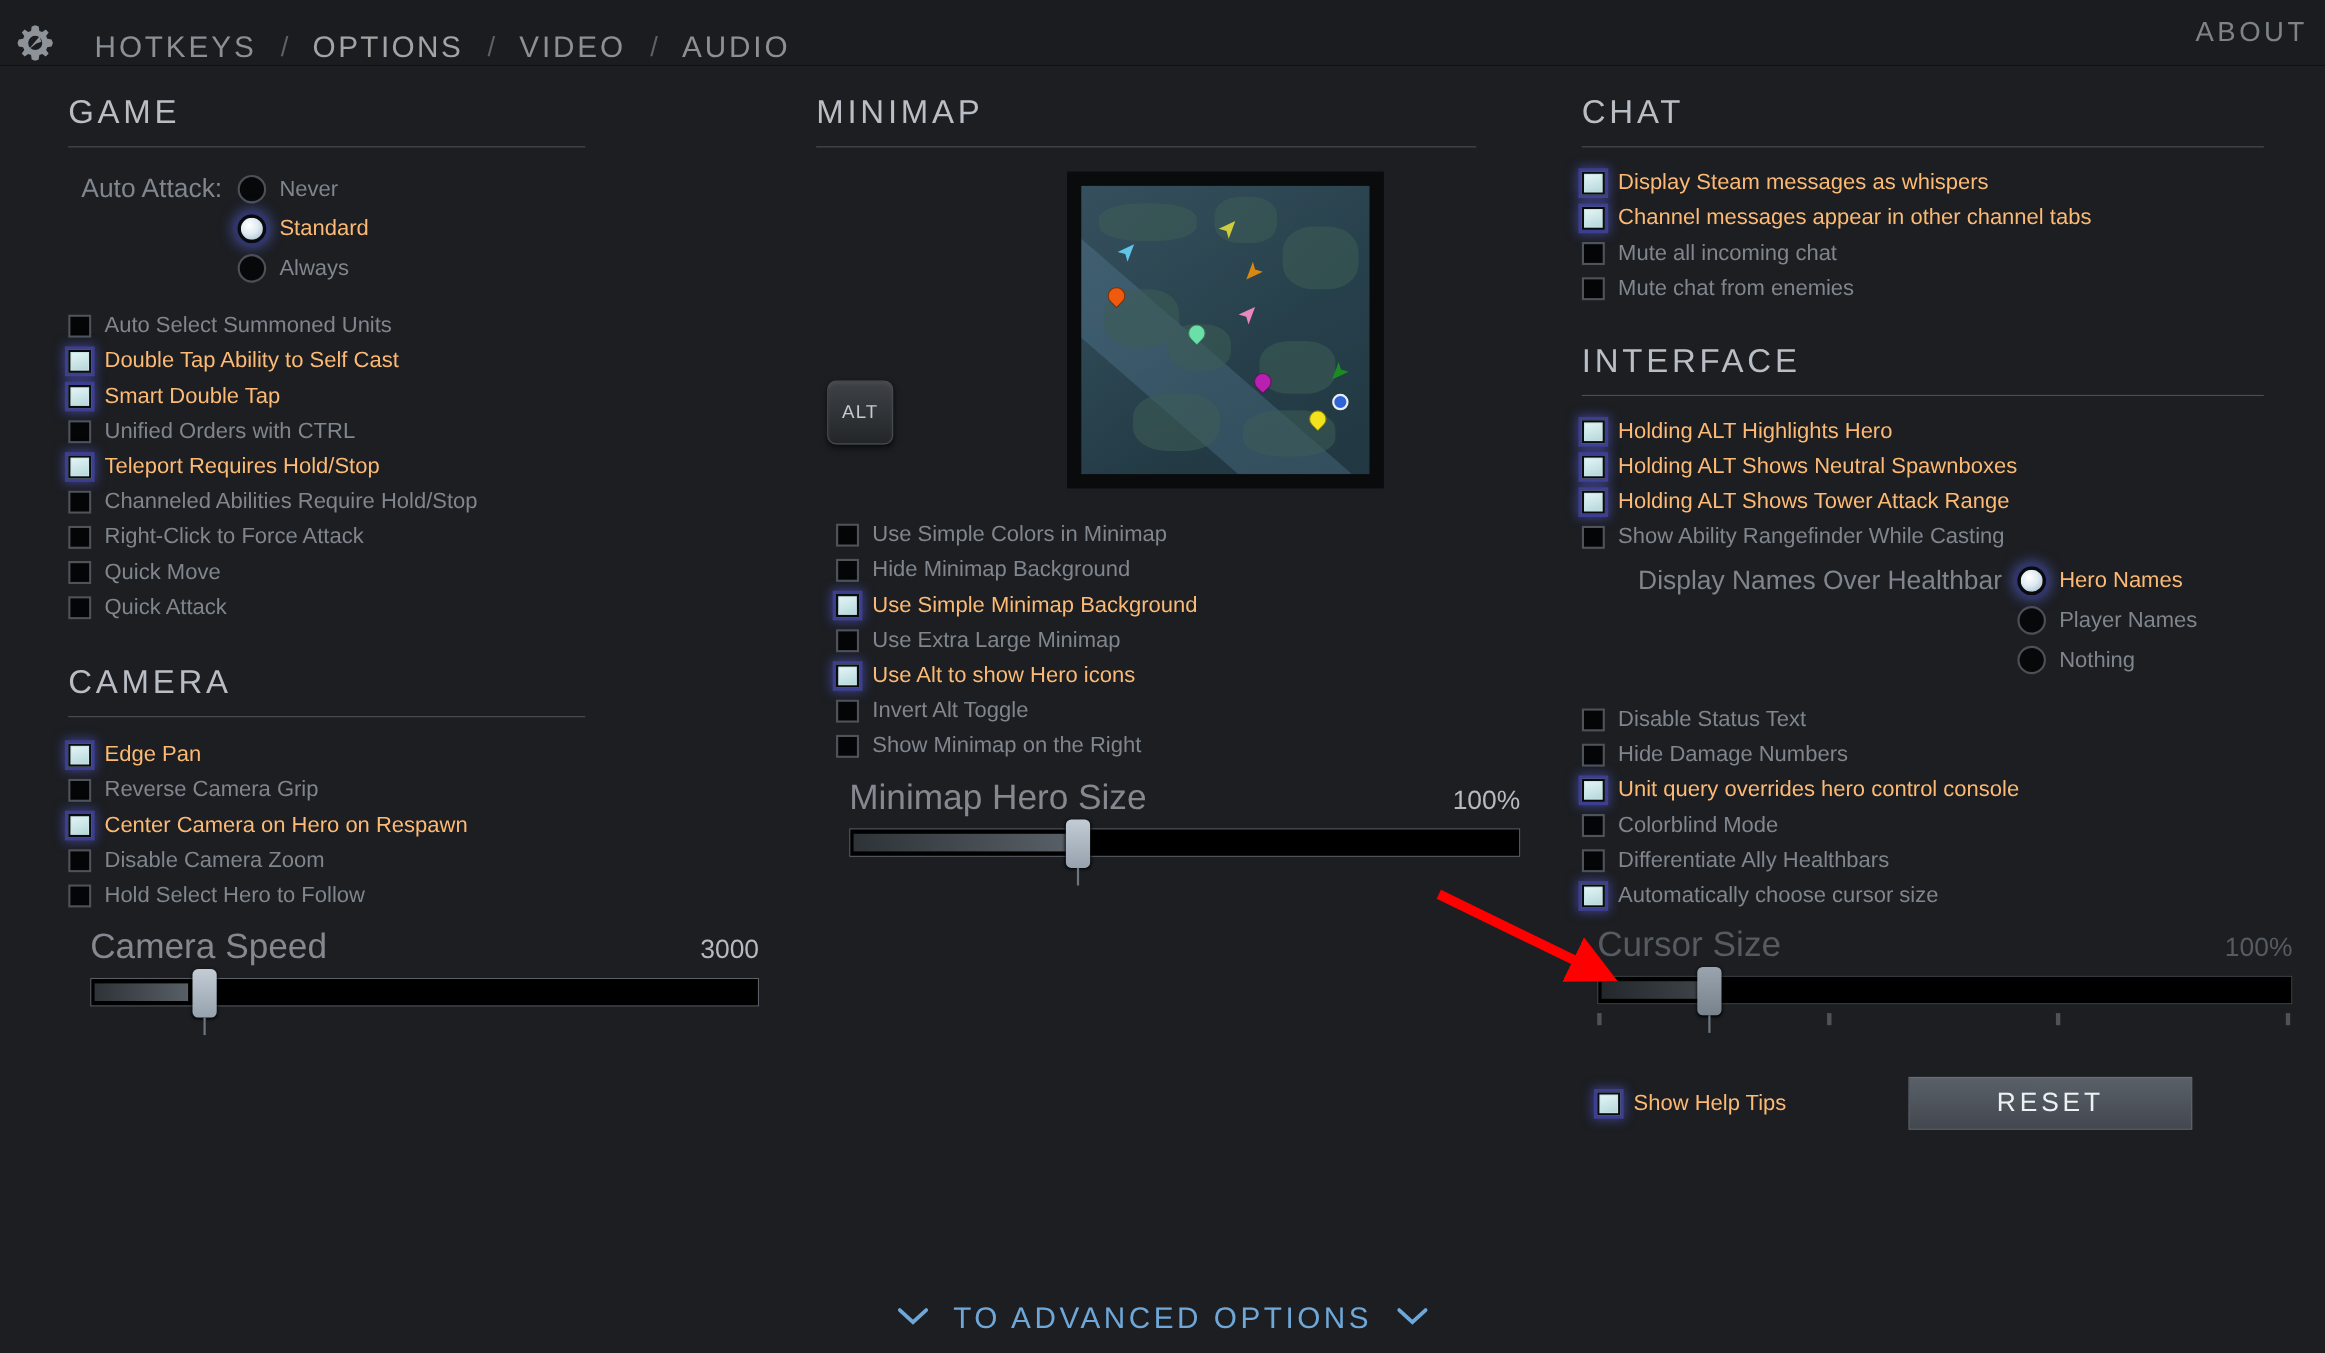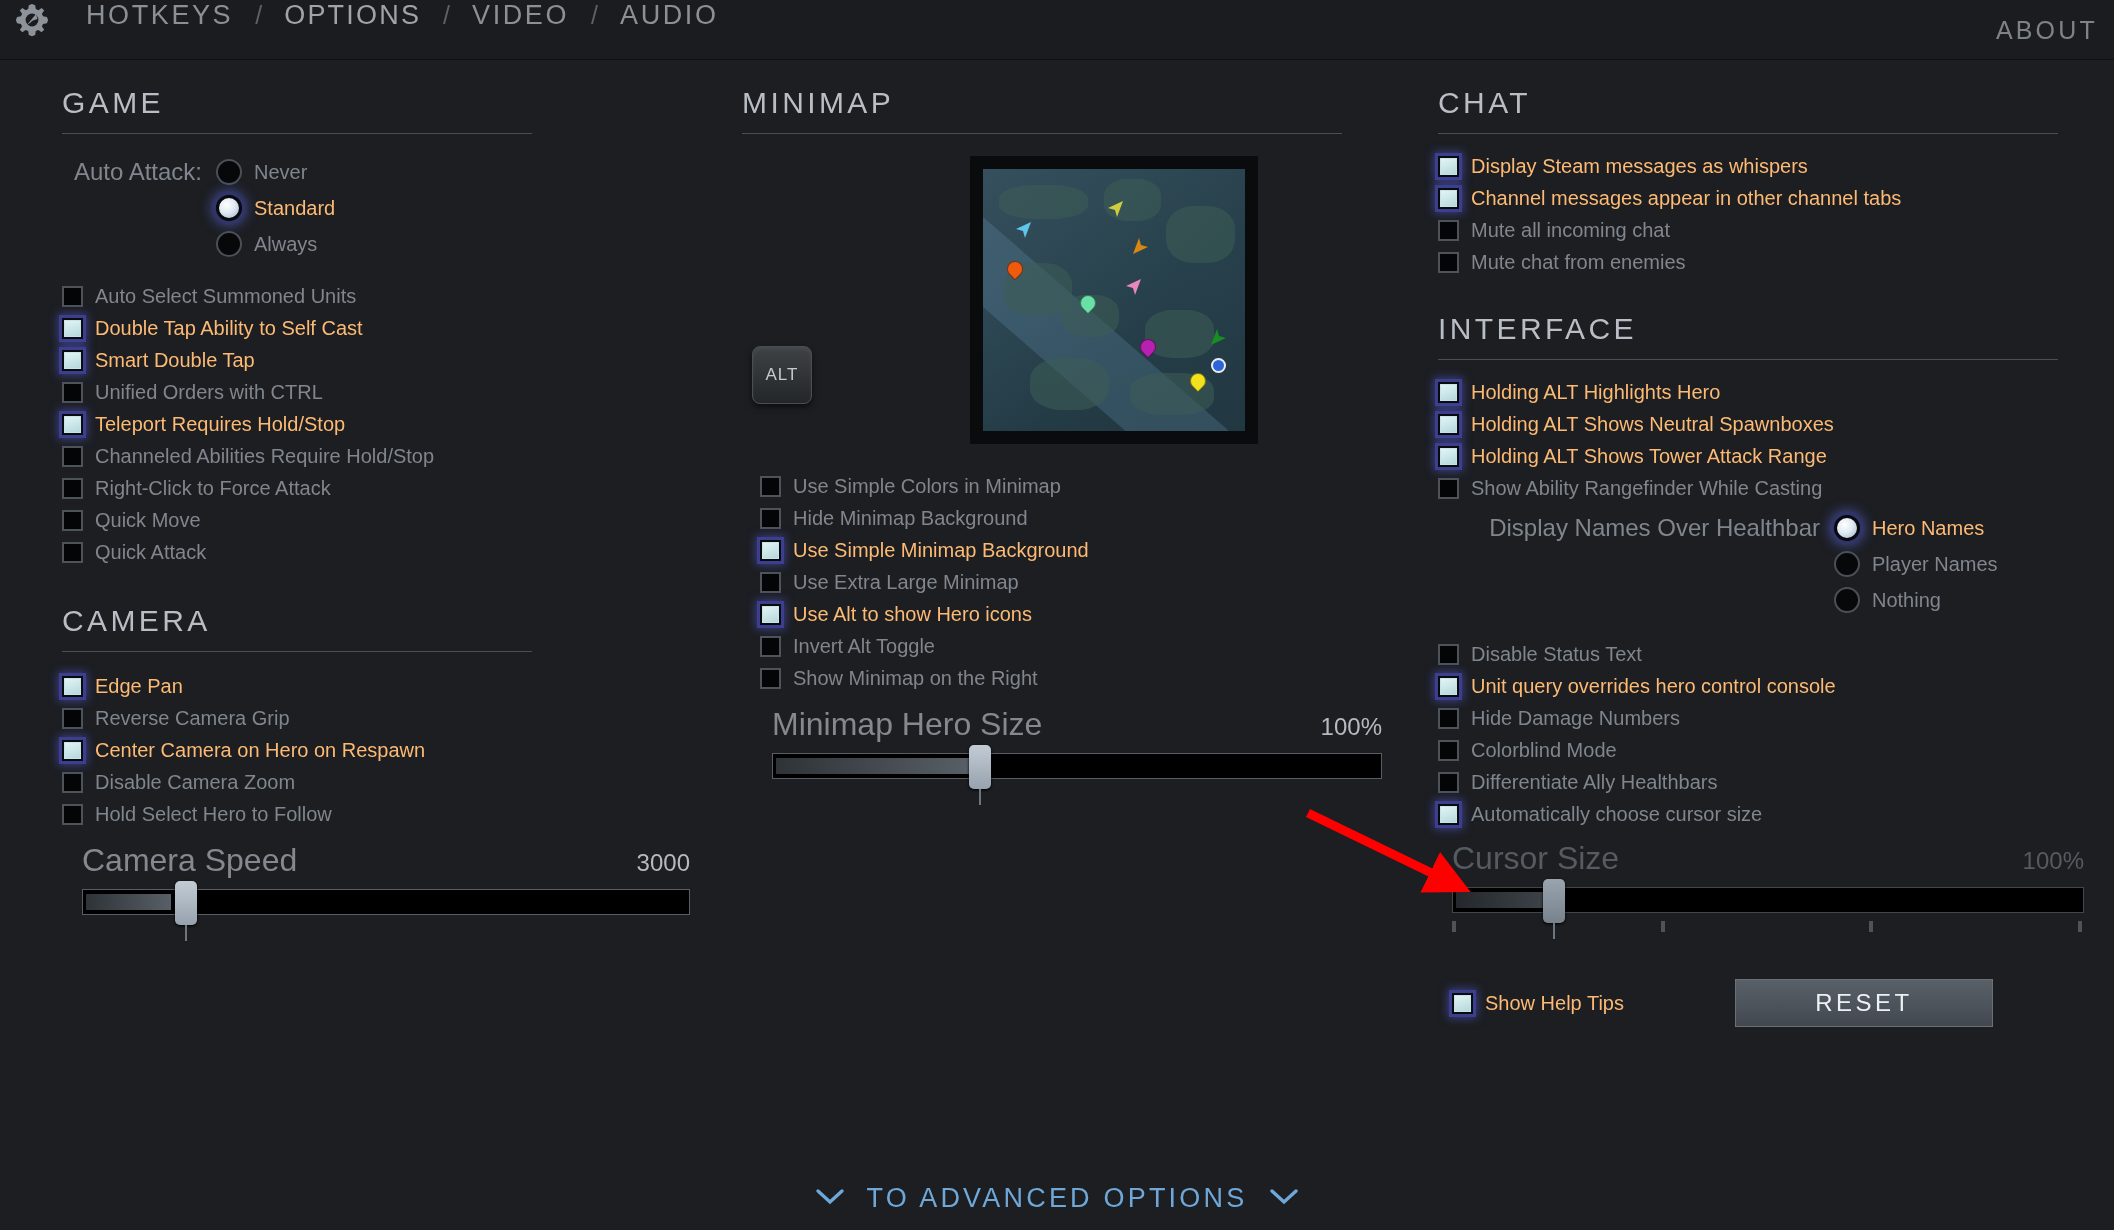--- a/index.html
+++ b/index.html
@@ -7,21 +7,21 @@
     width: 2114px; height: 1230px;
     background: #1c1e22;
     font-family: "Liberation Sans", sans-serif;
     overflow: hidden;
   }
   #app { position: relative; width: 2114px; height: 1230px; background: #1c1e22; }
 
   
   .topbar {
     height: 60px; background: #1a1c1f;
-    display: flex; align-items: flex-start;
+    display: flex; align-items: flex-end;
     border-bottom: 1px solid #0f1114;
     position: relative;
   }
   .gear-wrap { width: 64px; display:flex; align-items:center; justify-content:center; }
   .nav-items { display: flex; align-items: center; gap: 0px; }
   .nav-tab {
     font-size: 27px; letter-spacing: 2.6px;
     color: #8b9096; padding: 0 22px; text-transform: uppercase;
     font-weight: 400;
   }
@@ -472,26 +472,26 @@
           <div class="lbl dim">Nothing</div>
         </div>
       </div>
 
       <div class="rows" style="margin-top:20px;">
         <div class="row">
           <div class="cbox"></div>
           <div class="lbl dim">Disable Status Text</div>
         </div>
         <div class="row">
+          <div class="cbox"></div>
+          <div class="lbl dim">Hide Damage Numbers</div>
+        </div>
+        <div class="row">
           <div class="cbox on"></div>
           <div class="lbl on">Unit query overrides hero control console</div>
-        </div>
-        <div class="row">
-          <div class="cbox"></div>
-          <div class="lbl dim">Hide Damage Numbers</div>
         </div>
         <div class="row">
           <div class="cbox"></div>
           <div class="lbl dim">Colorblind Mode</div>
         </div>
         <div class="row">
           <div class="cbox"></div>
           <div class="lbl dim">Differentiate Ally Healthbars</div>
         </div>
         <div class="row">

